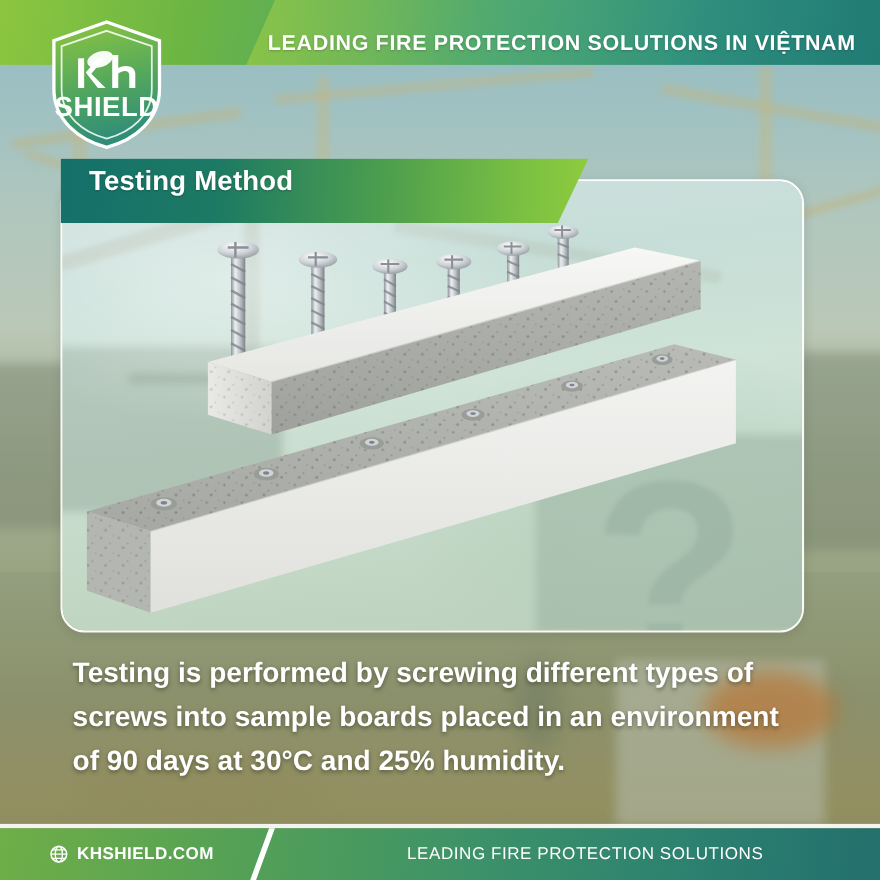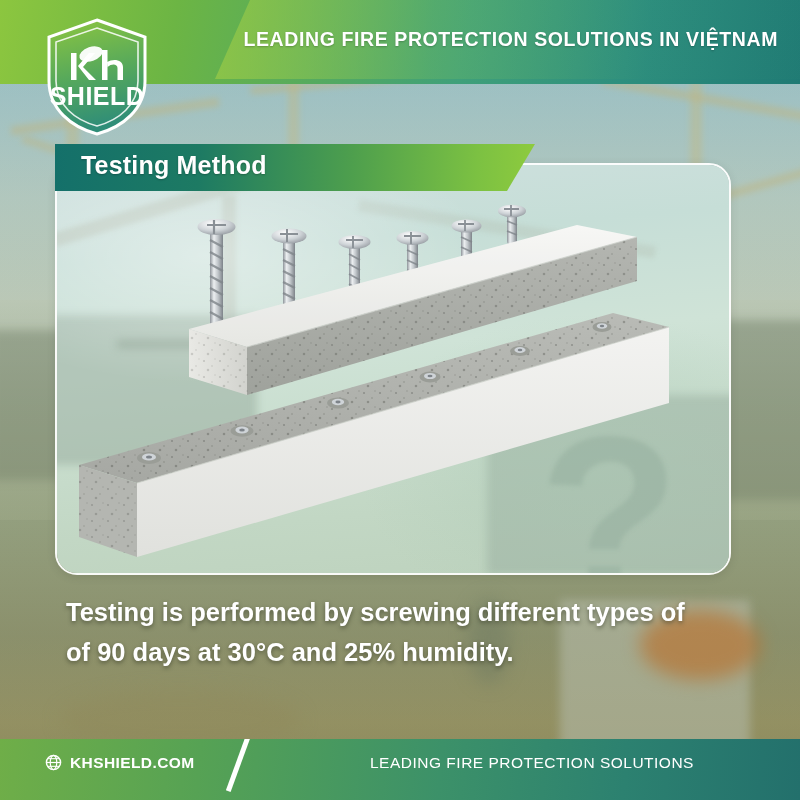--- a/index.html
+++ b/index.html
@@ -19,35 +19,35 @@
   .bg-low{position:absolute;left:0;top:520px;width:800px;height:290px;
     background:linear-gradient(180deg,#96a082 0%,#8e9170 40%,#9a9468 70%,#8e8a60 100%);}
   .crane{position:absolute;background:#c9b47a;opacity:.55;filter:blur(3px);}
   .craneTower{position:absolute;background:#cbb97f;opacity:.5;filter:blur(3px);}
   .bld{position:absolute;background:rgba(120,130,110,.55);filter:blur(5px);}
   .blob{position:absolute;border-radius:50%;filter:blur(9px);}
   .bg-tint{position:absolute;inset:0;background:
      linear-gradient(180deg,rgba(150,190,185,.25) 0%,rgba(150,180,150,.20) 40%,rgba(120,125,70,.25) 100%);}
 
   
-  .header{position:absolute;left:0;top:0;width:800px;height:84px;
+  .header{position:absolute;left:0;top:0;width:800px;height:59px;
     background:linear-gradient(100deg,#8cc63f 0%,#6cb544 22%,#3fa07a 58%,#2e8f7e 78%,#1f7a74 100%);
     overflow:hidden;}
   .header-band{position:absolute;left:215px;top:0;width:620px;height:79px;
     background:linear-gradient(95deg,rgba(160,205,70,.65) 0%,rgba(120,190,95,.30) 35%,rgba(60,150,120,.05) 70%);
     clip-path:polygon(35px 0,100% 0,100% 100%,0 100%);}
   .header-title{position:absolute;right:22px;top:0;height:79px;display:flex;align-items:center;
     color:#fff;font-size:19.5px;font-weight:bold;letter-spacing:.6px;
     text-shadow:0 1px 2px rgba(0,0,0,.22);white-space:nowrap;}
 
   
   .logo{position:absolute;left:44px;top:17px;width:106px;height:120px;z-index:6;}
 
   
-  .banner{position:absolute;left:55px;top:144px;width:480px;height:47px;
+  .banner{position:absolute;left:55px;top:144px;width:480px;height:59px;
     background:linear-gradient(92deg,#14706a 0%,#1d7a63 30%,#4e9f4d 62%,#7cc142 88%,#8ecb3e 100%);
     clip-path:polygon(0 0,100% 0,calc(100% - 28px) 100%,0 100%);z-index:5;}
   .banner-text{position:absolute;left:26px;top:0;height:43px;display:flex;align-items:center;
     color:#ffffff;font-size:25px;font-weight:bold;letter-spacing:.2px;
     text-shadow:0 1px 2px rgba(0,0,0,.25);}
 
   
   .panel{position:absolute;left:55px;top:163px;width:672px;height:408px;
     border:2.5px solid rgba(255,255,255,.95);border-radius:22px;overflow:hidden;z-index:4;
     box-shadow:0 2px 10px rgba(0,0,0,.10);}
@@ -60,21 +60,21 @@
   .p-bld{position:absolute;background:rgba(150,170,155,.5);filter:blur(4px);}
   .p-q{position:absolute;right:40px;bottom:-20px;width:150px;height:190px;
     color:rgba(150,175,158,.55);font-size:230px;font-weight:bold;line-height:1;filter:blur(2px);}
 
   
   .body-copy{position:absolute;left:66px;top:592px;width:680px;z-index:6;
     color:#ffffff;font-size:25.5px;line-height:40px;font-weight:bold;
     text-shadow:0 2px 4px rgba(40,45,30,.55);}
 
   
-  .footer{position:absolute;left:0;bottom:0;width:800px;height:61px;
+  .footer{position:absolute;left:0;bottom:0;width:800px;height:47px;
     background:linear-gradient(95deg,#6fae48 0%,#56a254 25%,#3c9169 55%,#2c8170 78%,#23706c 100%);
     overflow:hidden;z-index:7;}
   .footer-top{position:absolute;left:0;bottom:47px;width:800px;height:4px;background:rgba(255,255,255,.9);z-index:7;}
   .footer-slash{position:absolute;left:236px;top:-6px;width:5px;height:60px;background:#ffffff;
     transform:rotate(20deg);}
   .f-site{position:absolute;left:45px;top:0;height:47px;display:flex;align-items:center;gap:8px;
     color:#fff;font-size:15.5px;font-weight:bold;letter-spacing:.4px;}
   .f-tag{position:absolute;left:370px;top:0;height:47px;display:flex;align-items:center;
     color:#fff;font-size:15.5px;font-weight:normal;letter-spacing:.5px;white-space:nowrap;}
 </style>
@@ -284,20 +284,21 @@
             <ellipse cx="545" cy="162" rx="9.5" ry="4.9" fill="#9a9d97"></ellipse>
             <ellipse cx="545" cy="161" rx="5.3" ry="2.8" fill="#cfd4d8"></ellipse>
             <ellipse cx="545" cy="161" rx="2.2" ry="1.2" fill="#7d8389"></ellipse>
           </g>
       </g>
     </svg>
   </div>
 
   <div class="body-copy">
     <div>Testing is performed by screwing different types of</div>
+    <div>screws into sample boards placed in an environment</div>
     <div>of 90 days at 30°C and 25% humidity.</div>
   </div>
 
   <div class="footer-top"></div>
   <div class="footer">
     <div class="footer-slash"></div>
     <div class="f-site">
       <svg width="17" height="17" viewBox="0 0 24 24">
         <circle cx="12" cy="12" r="10" fill="none" stroke="#ffffff" stroke-width="2"></circle>
         <ellipse cx="12" cy="12" rx="4.6" ry="10" fill="none" stroke="#ffffff" stroke-width="1.7"></ellipse>

